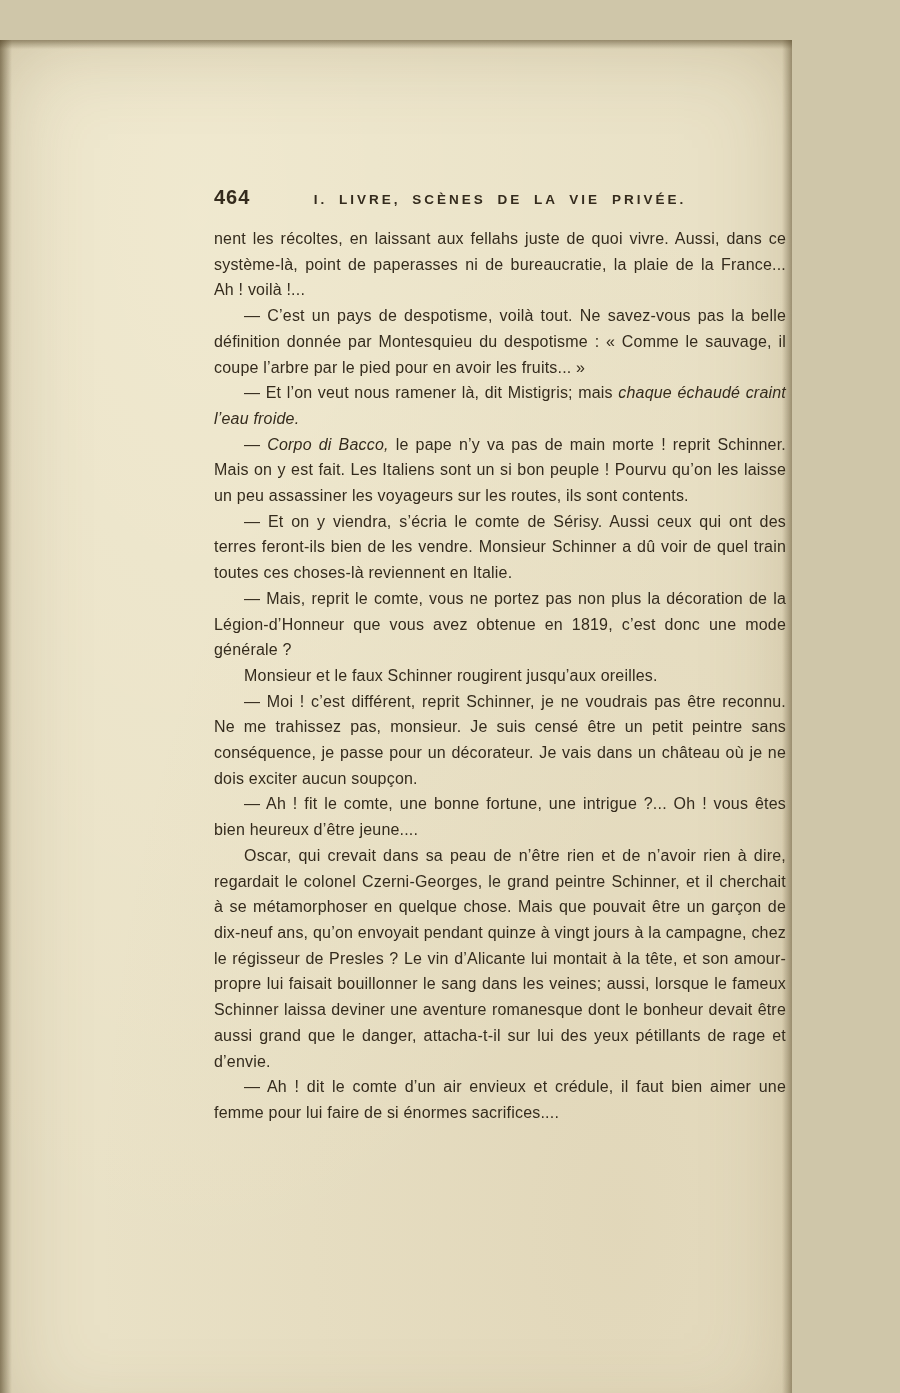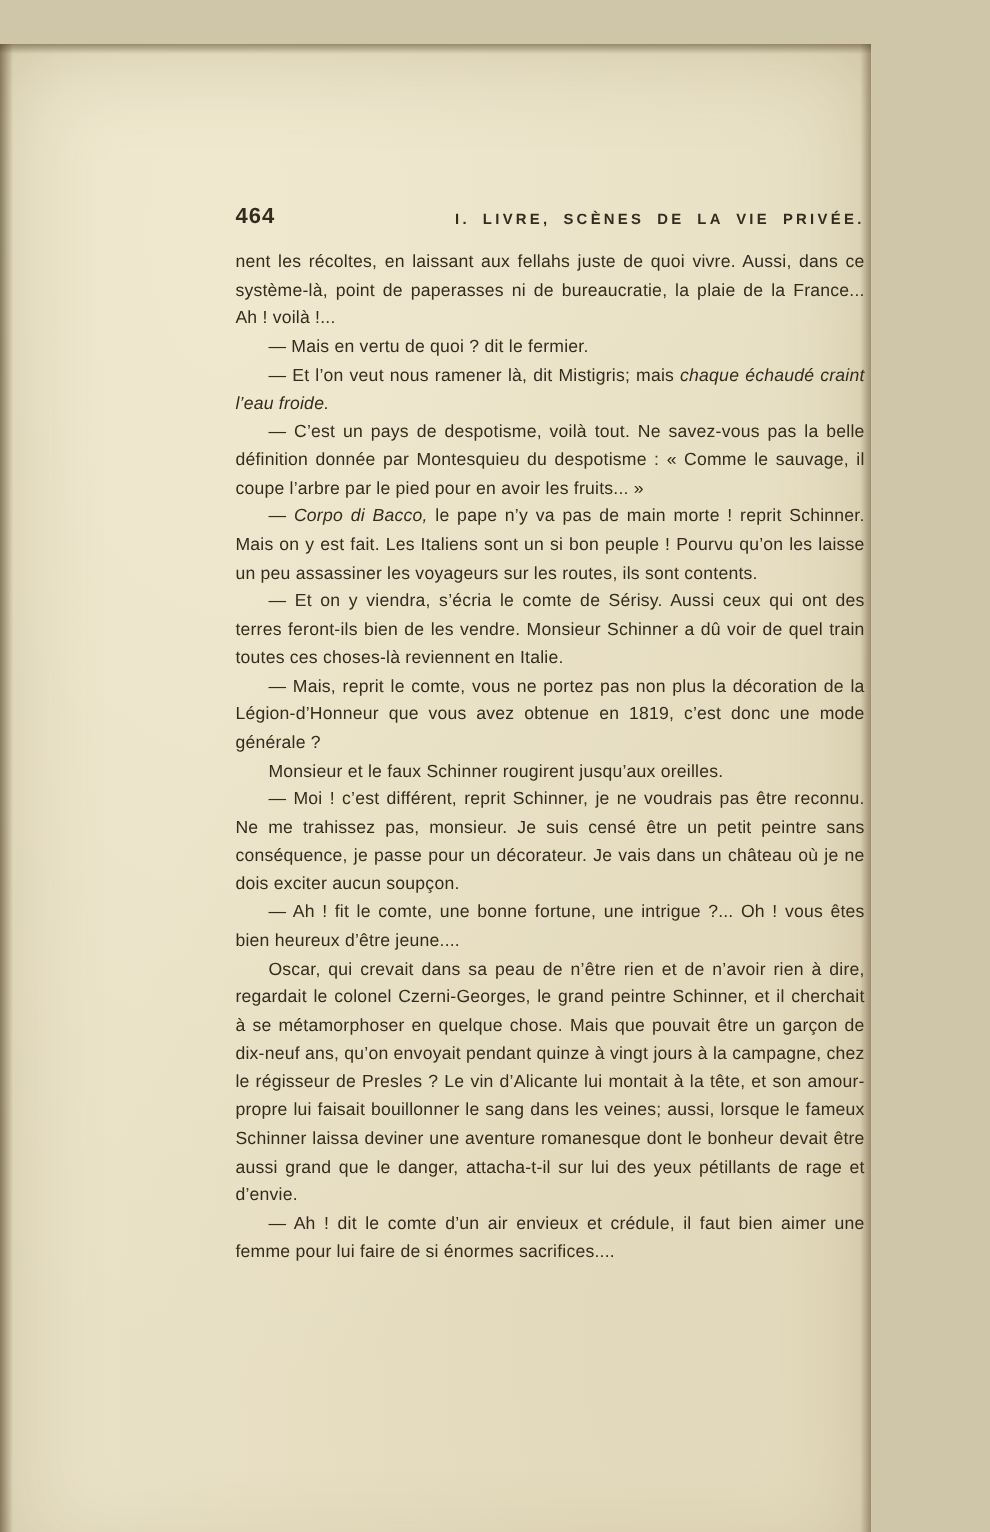--- a/index.html
+++ b/index.html
@@ -52,21 +52,21 @@
   .pagenum {
     position: absolute;
     left: 0;
     top: -2px;
     font-size: 20px;
     font-weight: bold;
     letter-spacing: 1px;
   }
   .running-title {
     display: block;
-    text-align: right;
+    text-align: center;
     font-size: 13.5px;
     font-weight: bold;
     letter-spacing: 3px;
     word-spacing: 5px;
     padding-top: 4px;
     white-space: nowrap;
   }
   .text-block {
     margin-top: 10px;
     font-size: 16px;
@@ -93,23 +93,22 @@
   <div class="edge-top"></div>
   <div class="edge-bottom"></div>
 
   <div class="content">
     <div class="page-header">
       <span class="pagenum">464</span>
       <span class="running-title">I. LIVRE, SCÈNES DE LA VIE PRIVÉE.</span>
     </div>
     <div class="text-block">
         <p><span>nent les récoltes, en laissant aux fellahs juste de quoi vivre. Aussi, dans ce système-là, point de paperasses ni de bureaucratie, la plaie de la France... Ah&nbsp;! voilà&nbsp;!...</span></p>
-        <p class="indent"><span>— Mais en vertu de quoi&nbsp;? dit le fermier.</span></p>
+        <p class="indent"><span>— C’est un pays de despotisme, voilà tout. Ne savez-vous pas la belle définition donnée par Montesquieu du despotisme&nbsp;: «&nbsp;Comme le sauvage, il coupe l’arbre par le pied pour en avoir les fruits...&nbsp;»</span></p>
         <p class="indent"><span>— Et l’on veut nous ramener là, dit Mistigris; mais </span><i>chaque échaudé craint l’eau froide.</i></p>
-        <p class="indent"><span>— C’est un pays de despotisme, voilà tout. Ne savez-vous pas la belle définition donnée par Montesquieu du despotisme&nbsp;: «&nbsp;Comme le sauvage, il coupe l’arbre par le pied pour en avoir les fruits...&nbsp;»</span></p>
         <p class="indent"><span>— </span><i>Corpo di Bacco,</i><span> le pape n’y va pas de main morte&nbsp;! reprit Schinner. Mais on y est fait. Les Italiens sont un si bon peuple&nbsp;! Pourvu qu’on les laisse un peu assassiner les voyageurs sur les routes, ils sont contents.</span></p>
         <p class="indent"><span>— Et on y viendra, s’écria le comte de Sérisy. Aussi ceux qui ont des terres feront-ils bien de les vendre. Monsieur Schinner a dû voir de quel train toutes ces choses-là reviennent en Italie.</span></p>
         <p class="indent"><span>— Mais, reprit le comte, vous ne portez pas non plus la décoration de la Légion-d’Honneur que vous avez obtenue en 1819, c’est donc une mode générale&nbsp;?</span></p>
         <p class="indent"><span>Monsieur et le faux Schinner rougirent jusqu’aux oreilles.</span></p>
         <p class="indent"><span>— Moi&nbsp;! c’est différent, reprit Schinner, je ne voudrais pas être reconnu. Ne me trahissez pas, monsieur. Je suis censé être un petit peintre sans conséquence, je passe pour un décorateur. Je vais dans un château où je ne dois exciter aucun soupçon.</span></p>
         <p class="indent"><span>— Ah&nbsp;! fit le comte, une bonne fortune, une intrigue&nbsp;?... Oh&nbsp;! vous êtes bien heureux d’être jeune....</span></p>
         <p class="indent"><span>Oscar, qui crevait dans sa peau de n’être rien et de n’avoir rien à dire, regardait le colonel Czerni-Georges, le grand peintre Schinner, et il cherchait à se métamorphoser en quelque chose. Mais que pouvait être un garçon de dix-neuf ans, qu’on envoyait pendant quinze à vingt jours à la campagne, chez le régisseur de Presles&nbsp;? Le vin d’Alicante lui montait à la tête, et son amour-propre lui faisait bouillonner le sang dans les veines; aussi, lorsque le fameux Schinner laissa deviner une aventure romanesque dont le bonheur devait être aussi grand que le danger, attacha-t-il sur lui des yeux pétillants de rage et d’envie.</span></p>
         <p class="indent"><span>— Ah&nbsp;! dit le comte d’un air envieux et crédule, il faut bien aimer une femme pour lui faire de si énormes sacrifices....</span></p>
       </div>
   </div>

